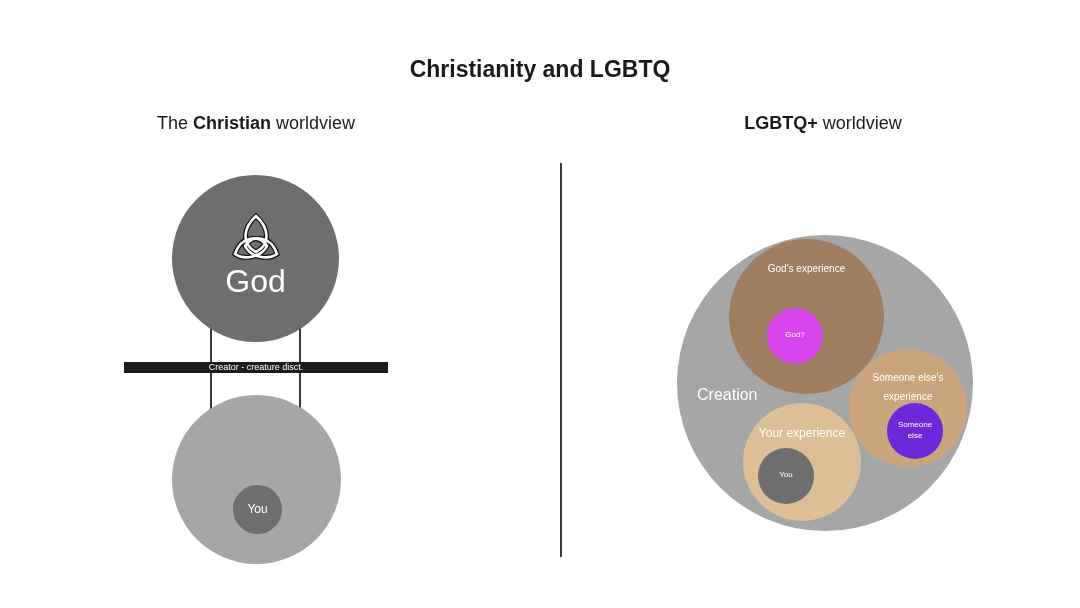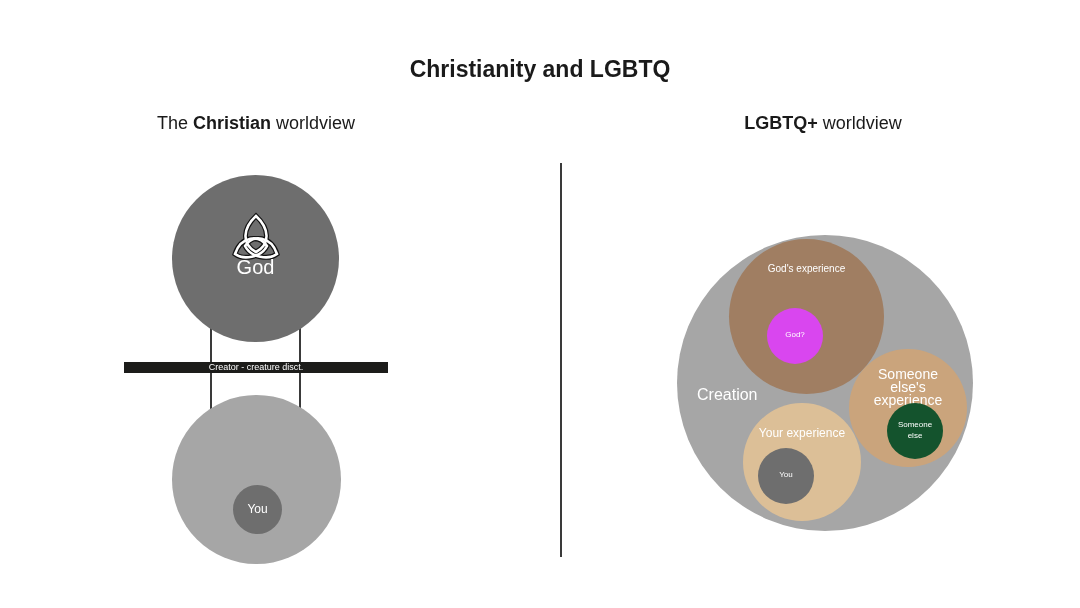--- a/index.html
+++ b/index.html
@@ -32,21 +32,21 @@
       <path d="M25 4 C12 16 10 32 25 40 C40 32 38 16 25 4 Z"></path>
       <path d="M4 42 C10 24 28 22 36 34 C30 46 12 48 4 42 Z"></path>
       <path d="M46 42 C40 24 22 22 14 34 C20 46 38 48 46 42 Z"></path>
     </g>
     <g fill="none" stroke="#fff" stroke-width="2.6">
       <path d="M25 4 C12 16 10 32 25 40 C40 32 38 16 25 4 Z"></path>
       <path d="M4 42 C10 24 28 22 36 34 C30 46 12 48 4 42 Z"></path>
       <path d="M46 42 C40 24 22 22 14 34 C20 46 38 48 46 42 Z"></path>
     </g>
   </svg>
-  <div class="ctext" style="left:0;width:167px;top:81px;font-size:20px;">God</div>
+  <div class="ctext" style="left:0;width:167px;top:88px;font-size:32px;">God</div>
 </div>
 
 <div class="abs bar">Creator - creature disct.</div>
 
 <div class="circle" style="left:172px;top:395px;width:169px;height:169px;background:#a6a6a6;">
   <div class="circle" style="left:61px;top:90px;width:49px;height:49px;background:#6e6e6e;">
     <div class="ctext" style="left:0;width:49px;top:17px;font-size:12px;">You</div>
   </div>
 </div>
 
@@ -59,22 +59,22 @@
 </div>
 
 <div class="circle" style="left:729px;top:239px;width:155px;height:155px;background:#a07e62;">
   <div class="ctext" style="left:0;width:155px;top:24px;font-size:10px;">God's experience</div>
   <div class="circle" style="left:38px;top:69px;width:56px;height:56px;background:#d946ef;">
     <div class="ctext" style="left:0;width:56px;top:22px;font-size:8px;">God?</div>
   </div>
 </div>
 
 <div class="circle" style="left:849px;top:349px;width:118px;height:118px;background:#caa47c;">
-  <div class="ctext" style="left:14px;width:90px;top:19px;font-size:14px;line-height:13px;text-align:center;">Someone else's experience</div>
-  <div class="circle" style="left:38px;top:54px;width:56px;height:56px;background:#14532d;">
+  <div class="ctext" style="left:14px;width:90px;top:19px;font-size:10px;line-height:19px;text-align:center;">Someone else's experience</div>
+  <div class="circle" style="left:38px;top:54px;width:56px;height:56px;background:#6d28d9;">
     <div class="ctext" style="left:6px;width:44px;top:16px;font-size:8px;line-height:11px;">Someone else</div>
   </div>
 </div>
 
 <div class="circle" style="left:743px;top:403px;width:118px;height:118px;background:#dcbf97;">
   <div class="ctext" style="left:0;width:118px;top:23px;font-size:12px;">Your experience</div>
   <div class="circle" style="left:15px;top:45px;width:56px;height:56px;background:#6e6e6e;">
     <div class="ctext" style="left:0;width:56px;top:22px;font-size:8px;">You</div>
   </div>
 </div>

